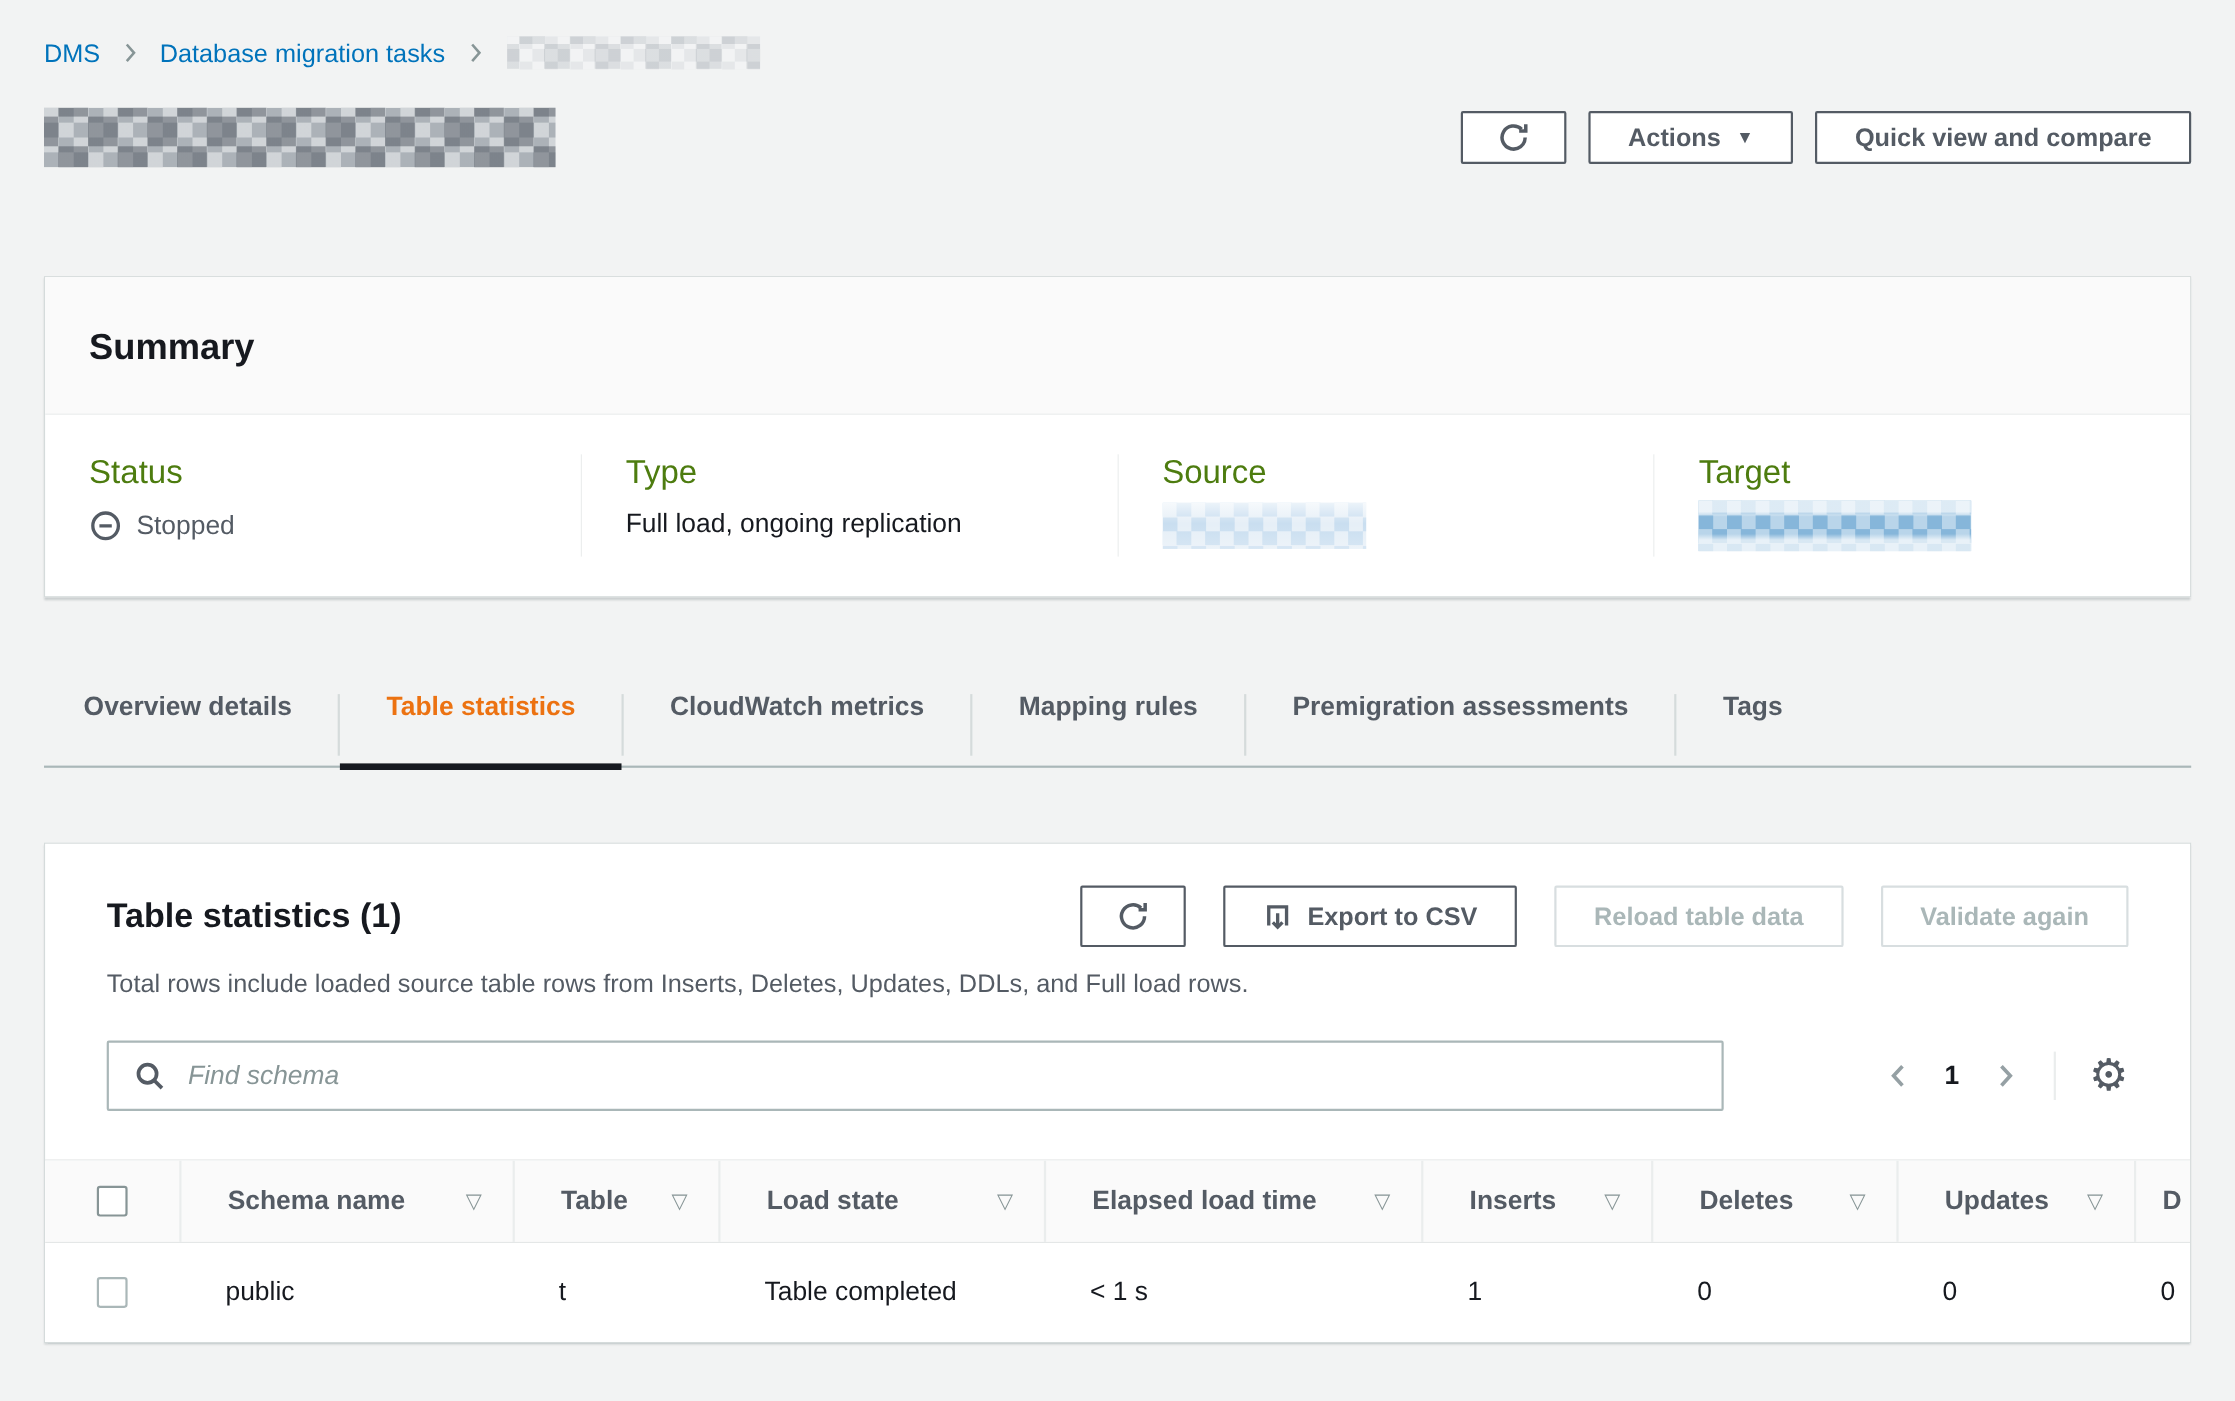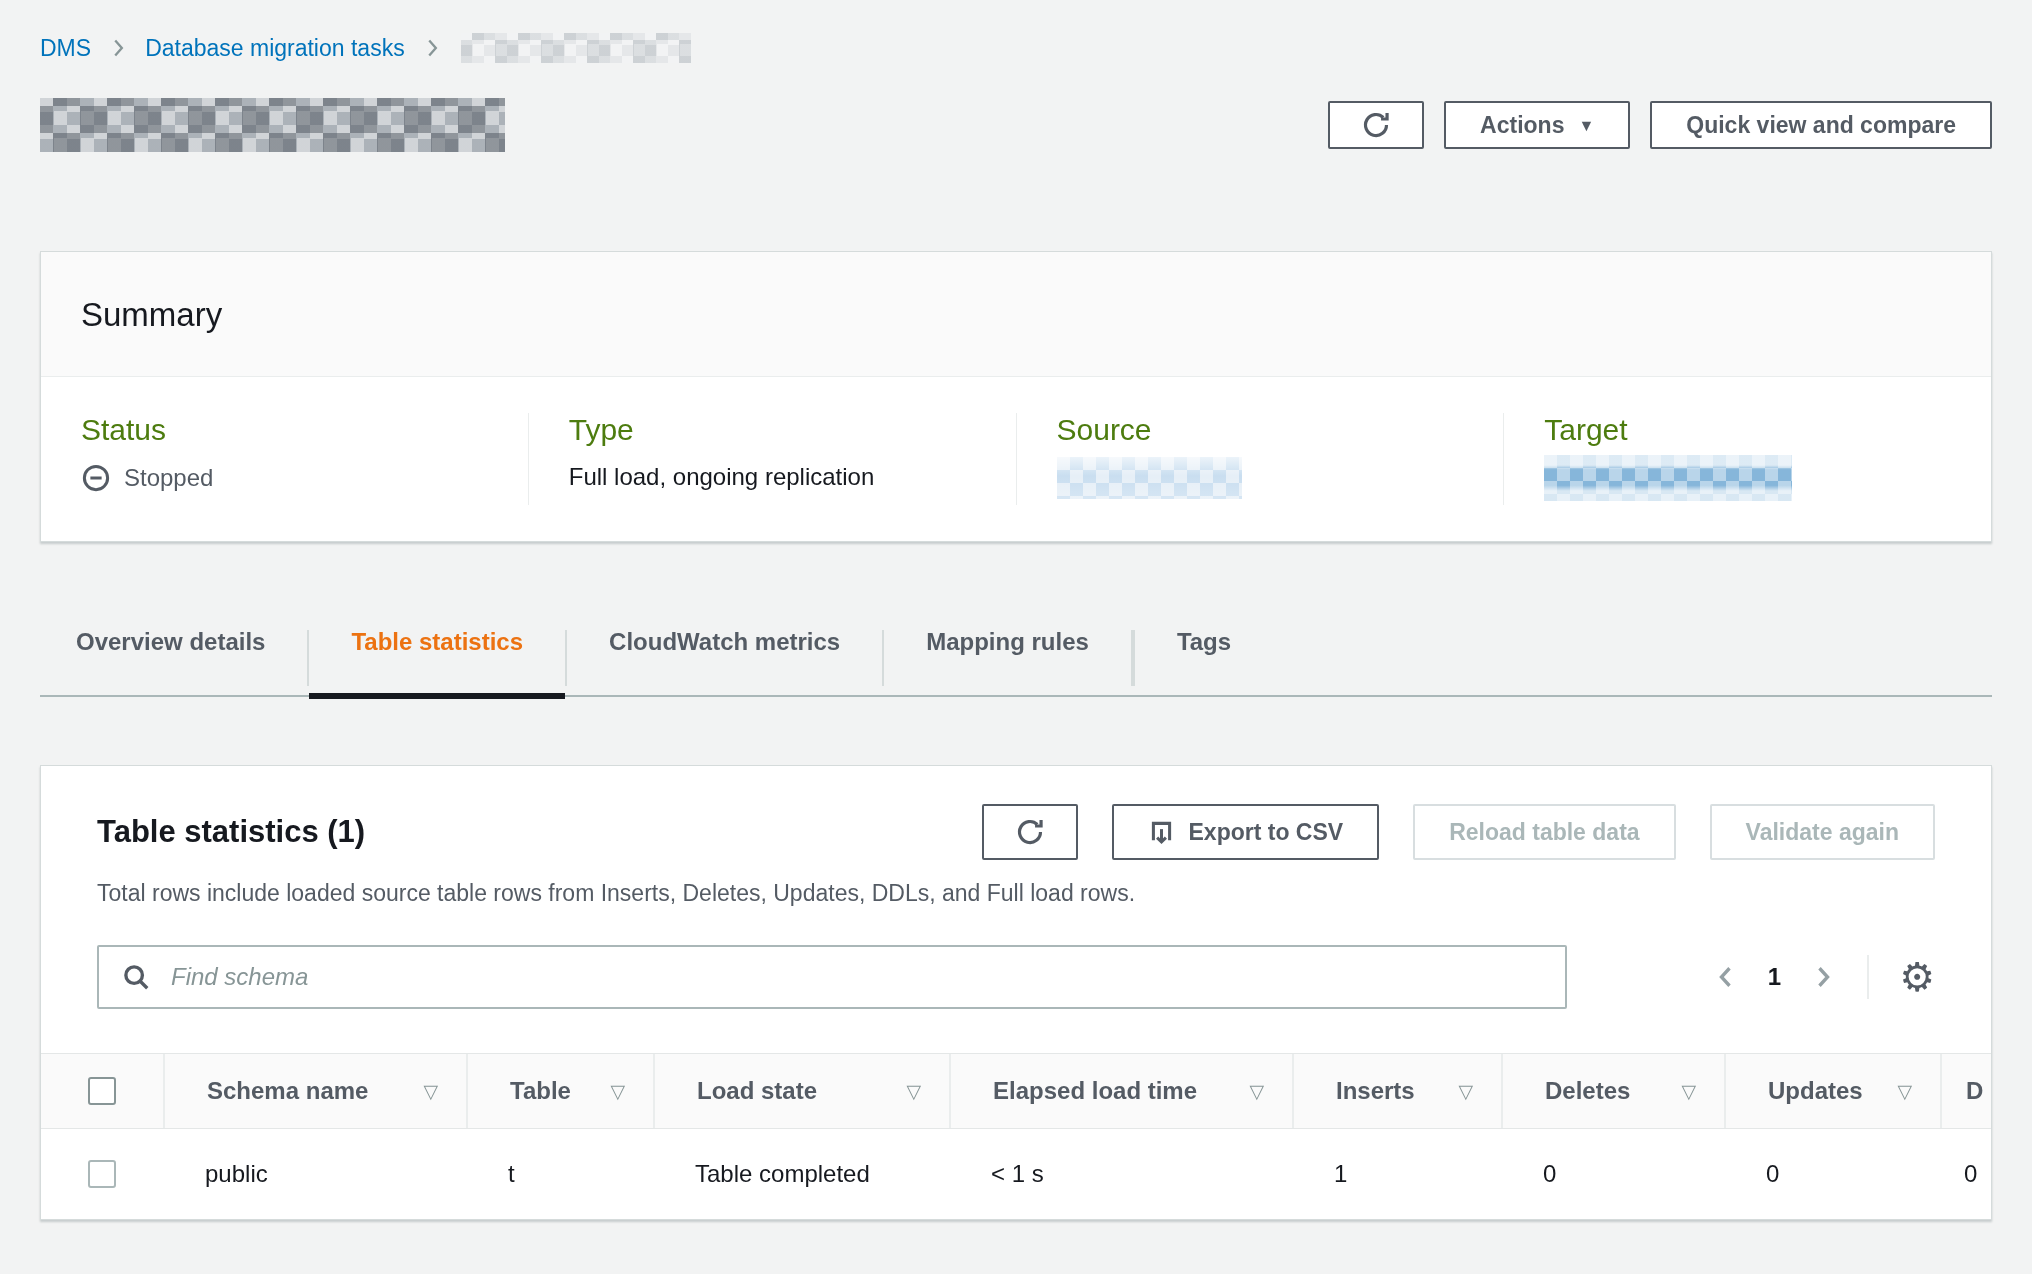--- a/index.html
+++ b/index.html
@@ -66,21 +66,21 @@
   .btn-disabled { border-color:#d8dee0; color:#aab7b8; cursor:default; }
   .btn-lg { height:56px; }
 
   
   .panel {
     background:#fff; border:1px solid #d5dbdb;
     box-shadow:0 2px 2px rgba(0,28,36,0.18);
   }
   .summary-panel { margin-top:98px; }
   .panel-header-strip { background:#fafafa; border-bottom:1px solid #eaeded; padding:44px 40px 42px; }
-  .panel-title { font-size:33px; font-weight:normal; color:#16191f; }
+  .panel-title { font-size:33px; font-weight:bold; color:#16191f; }
 
   .summary-body { display:flex; padding:36px 0 36px; }
   .summary-col { flex:1; padding:0 40px; }
   .summary-col + .summary-col { border-left:1px solid #eaeded; }
   .field-label { font-size:30px; color:#4d7c0f; }
   .field-value { margin-top:16px; font-size:24px; color:#16191f; display:flex; align-items:center; gap:13px; }
   .status-value { color:#545b64; }
   .status-icon { width:30px; height:30px; flex:none; display:inline-flex; }
 
   
@@ -206,20 +206,21 @@
 
   <div class="tabs">
     <div class="tab"><span>Overview details</span></div>
     <div class="tab-sep"></div>
     <div class="tab active"><span>Table statistics</span></div>
     <div class="tab-sep"></div>
     <div class="tab"><span>CloudWatch metrics</span></div>
     <div class="tab-sep"></div>
     <div class="tab"><span>Mapping rules</span></div>
     <div class="tab-sep"></div>
+    <div class="tab"><span>Premigration assessments</span></div>
     <div class="tab-sep"></div>
     <div class="tab"><span>Tags</span></div>
   </div>
 
   <div class="panel table-panel">
     <div class="tp-head">
       <span class="tp-title">Table statistics (1)</span>
       <div class="tp-buttons">
         <button class="btn btn-lg btn-icon-only">
           <svg width="30" height="30" viewBox="0 0 16 16" fill="none" stroke="currentColor" stroke-width="1.7">

